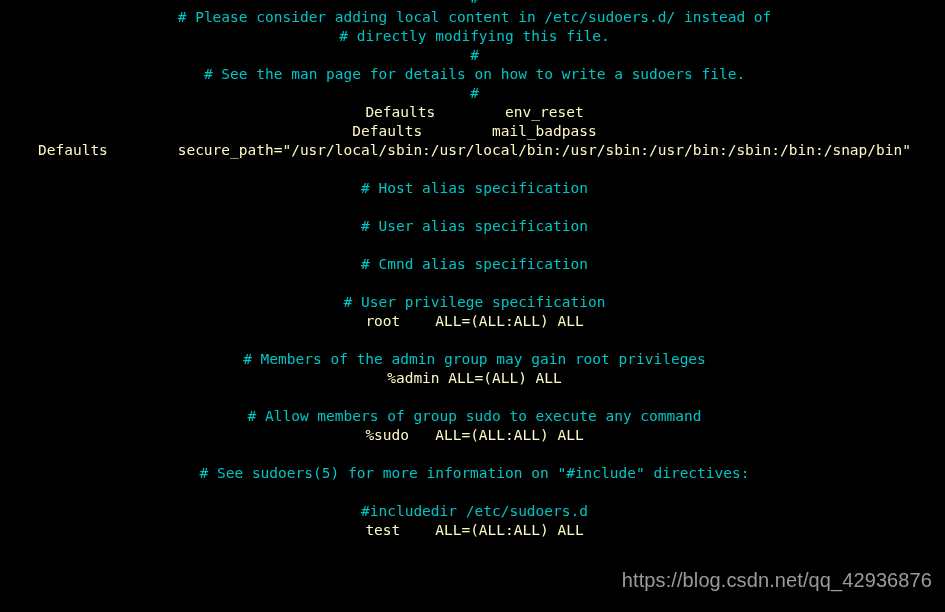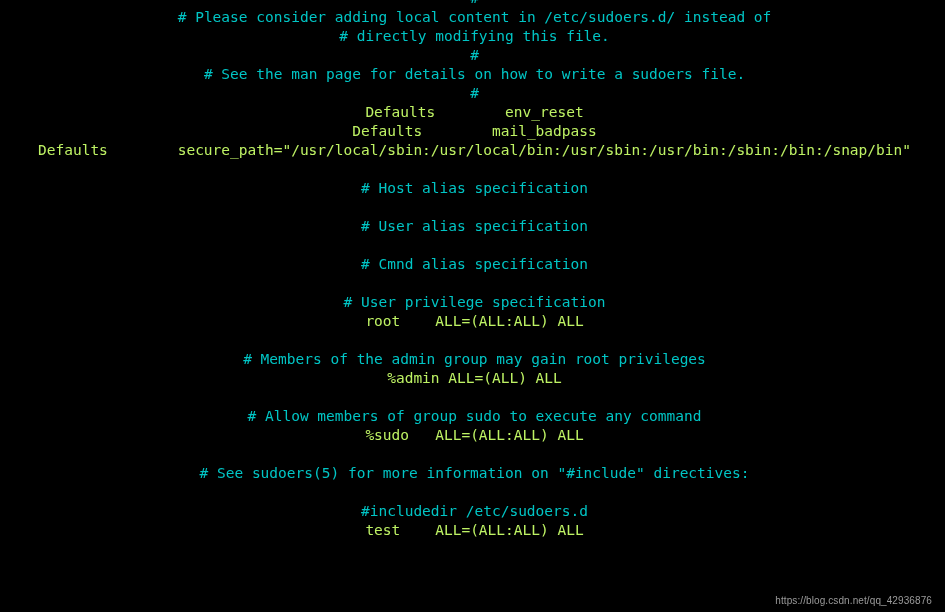--- a/index.html
+++ b/index.html
@@ -37,30 +37,30 @@
   }
 
   .line {
     height: 19px;
     white-space: pre;
     font-family: "DejaVu Sans Mono", "Liberation Mono", monospace;
     text-align: center;
   }
 
   .comment { color: #00c5c5; }
-  .code    { color: #bef264; }
+  .code    { color: #fef9c3; }
   .blank   { color: #000000; }
 
   #watermark {
     position: absolute;
     right: 13px;
-    bottom: 6px;
+    bottom: 20px;
     color: #9b9b9b;
     font-family: "Liberation Sans", "DejaVu Sans", sans-serif;
-    font-size: 10px;
+    font-size: 20px;
     letter-spacing: 0.1px;
     white-space: pre;
   }
 </style>
 </head>
 <body>
 
 <div id="terminal">
 
   <div id="buffer"><div class="line comment">#</div><div class="line comment"># Please consider adding local content in /etc/sudoers.d/ instead of</div><div class="line comment"># directly modifying this file.</div><div class="line comment">#</div><div class="line comment"># See the man page for details on how to write a sudoers file.</div><div class="line comment">#</div><div class="line code">Defaults        env_reset</div><div class="line code">Defaults        mail_badpass</div><div class="line code">Defaults        secure_path="/usr/local/sbin:/usr/local/bin:/usr/sbin:/usr/bin:/sbin:/bin:/snap/bin"</div><div class="line blank"></div><div class="line comment"># Host alias specification</div><div class="line blank"></div><div class="line comment"># User alias specification</div><div class="line blank"></div><div class="line comment"># Cmnd alias specification</div><div class="line blank"></div><div class="line comment"># User privilege specification</div><div class="line code">root    ALL=(ALL:ALL) ALL</div><div class="line blank"></div><div class="line comment"># Members of the admin group may gain root privileges</div><div class="line code">%admin ALL=(ALL) ALL</div><div class="line blank"></div><div class="line comment"># Allow members of group sudo to execute any command</div><div class="line code">%sudo   ALL=(ALL:ALL) ALL</div><div class="line blank"></div><div class="line comment"># See sudoers(5) for more information on "#include" directives:</div><div class="line blank"></div><div class="line comment">#includedir /etc/sudoers.d</div><div class="line code">test    ALL=(ALL:ALL) ALL</div></div>

